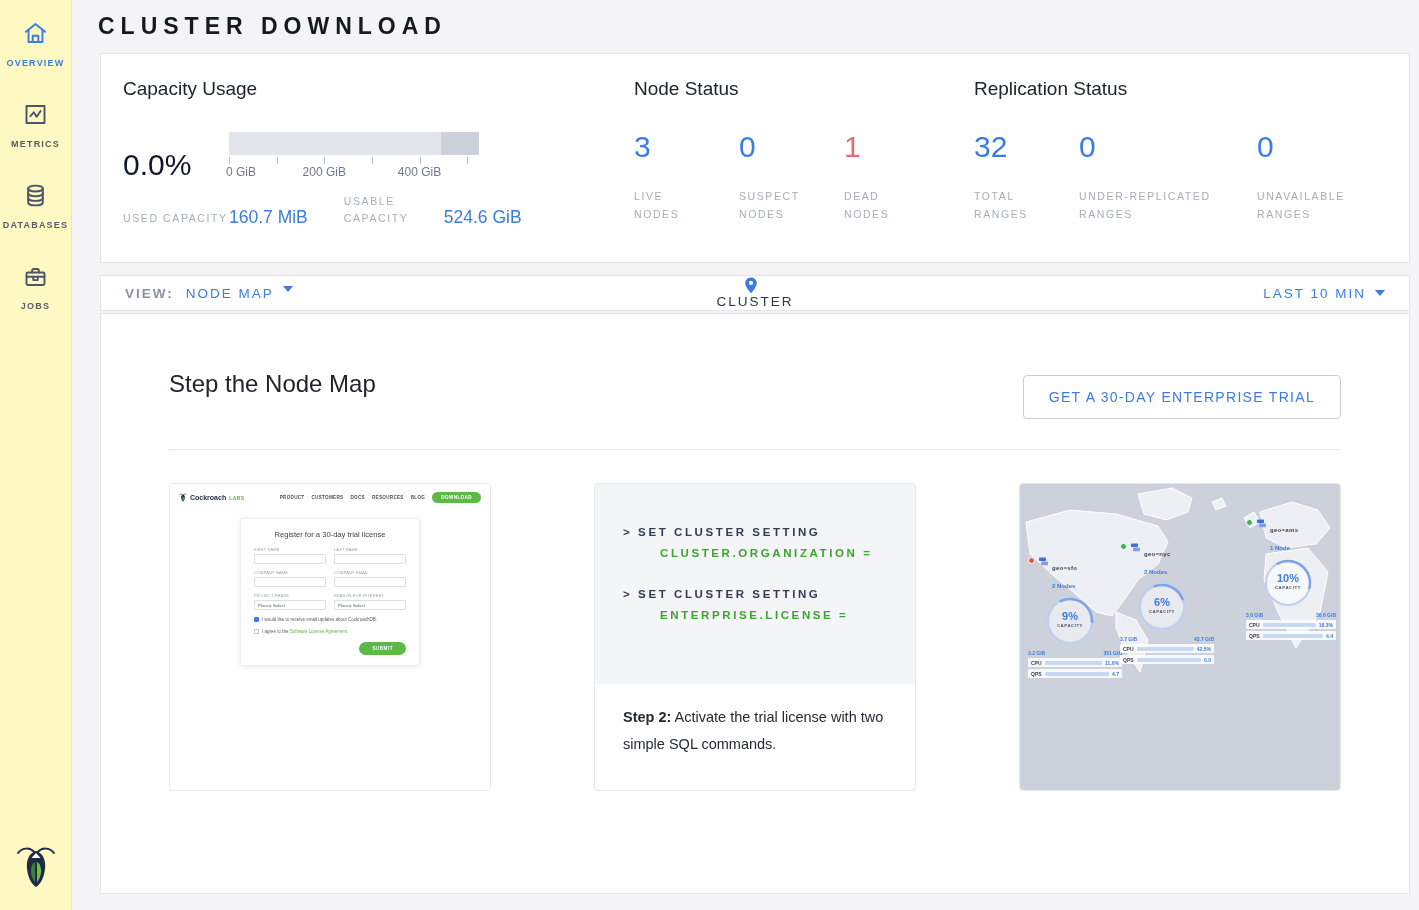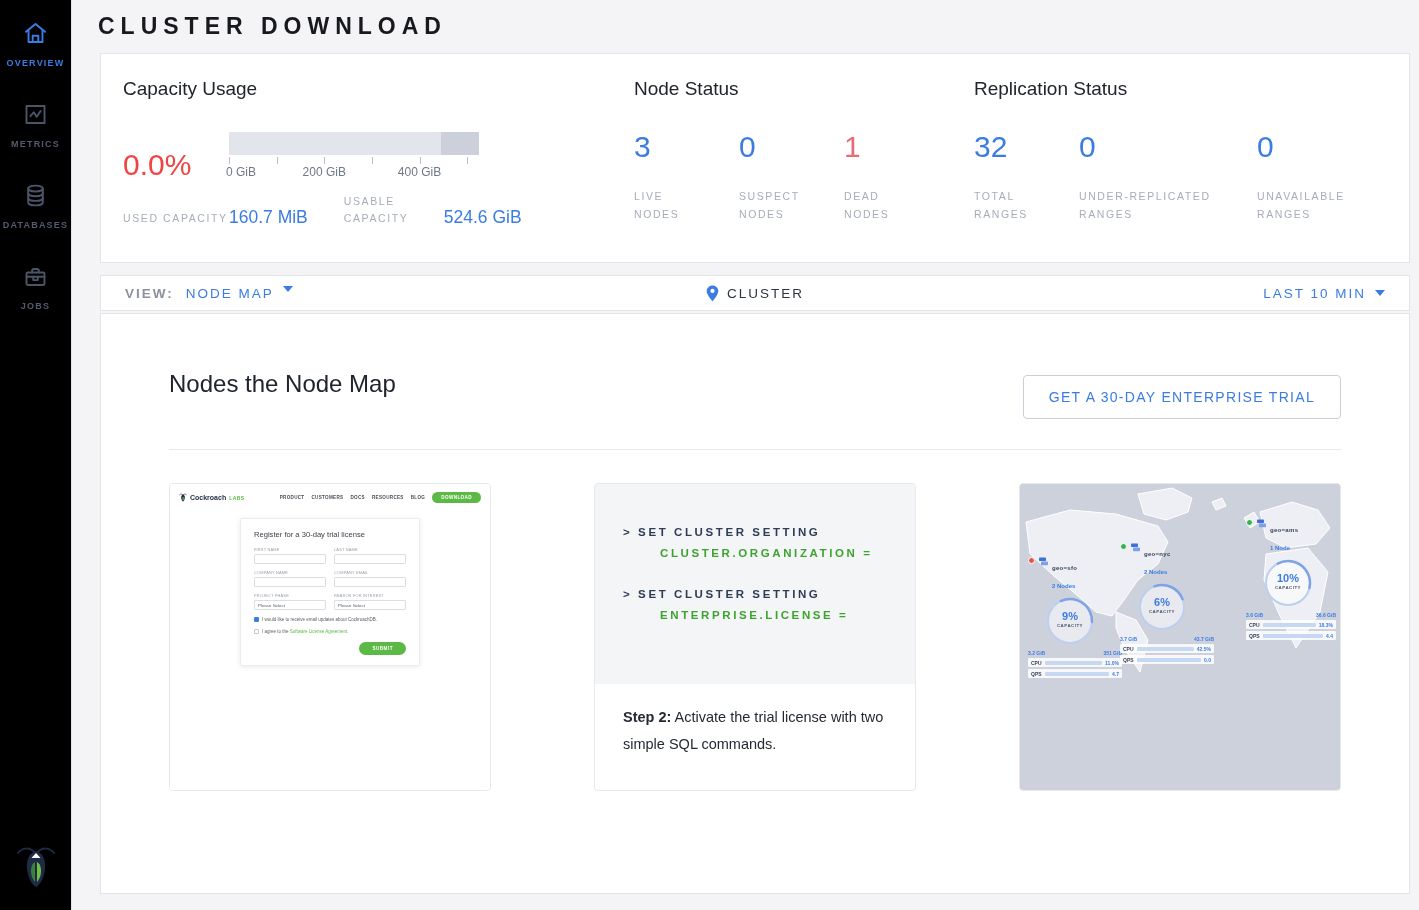--- a/index.html
+++ b/index.html
@@ -1,21 +1,21 @@
 <!DOCTYPE html>
 <html><head>
 <meta charset="utf-8">
 <style>
   * { margin:0; padding:0; box-sizing:border-box; }
   html,body { width:1419px; height:910px; }
   body { font-family:"Liberation Sans","DejaVu Sans",sans-serif; background:#f4f4f6; color:#242a33; }
   .app { position:relative; width:1419px; height:910px; overflow:hidden; }
 
   
-  .sidebar { position:absolute; left:0; top:0; bottom:0; width:72px; background:#000000;
+  .sidebar { position:absolute; left:0; top:0; bottom:0; width:72px; background:#fef9c3;
              border-right:1px solid #e2e3e7; display:flex; flex-direction:column; align-items:center;
              padding-top:20px; z-index:5; }
   .nav-item { display:flex; flex-direction:column; align-items:center; margin-bottom:33px;
               color:#4c5468; cursor:pointer; }
   .nav-item svg { width:27px; height:27px; }
   .nav-label { font-size:9px; font-weight:700; letter-spacing:1.2px; margin-top:7px; color:#545b6d; }
   .nav-item.active, .nav-item.active .nav-label { color:#3b7ce2; }
   .side-logo { margin-top:auto; margin-bottom:14px; }
 
   
@@ -25,21 +25,21 @@
   .card-shell { background:#fff; border:1px solid #e3e4e8; }
 
   
   .summary { display:flex; padding:24px 22px 30px; height:210px; }
   .sec-title { font-size:19px; font-weight:500; color:#20242c; margin-bottom:32px; }
   .sum-cap { width:526px; }
   .sum-nodes { width:350px; }
   .sum-repl { flex:1; }
 
   .cap-main { display:flex; align-items:flex-end; }
-  .cap-pct { font-size:30px; color:#ef4444; width:106px; line-height:30px; }
+  .cap-pct { font-size:30px; color:#0f172a; width:106px; line-height:30px; }
   .bar-wrap { width:250px; }
   .cap-bar { position:relative; height:23px; background:#e3e5ed; }
   .cap-bar-seg { position:absolute; left:84.8%; right:0; top:0; bottom:0; background:#ccd0db; }
   .ticks { position:relative; height:7px; margin-top:2px; }
   .tick { position:absolute; width:1px; top:0; bottom:0; background:#b9bfca; }
   .tick-labels { position:relative; height:15px; font-size:12px; color:#6f7888; margin-top:1px; }
   .tick-labels span { position:absolute; transform:translateX(-50%); white-space:nowrap; }
   .cap-stats { display:flex; align-items:flex-end; margin-top:13px; }
   .cap-label { width:106px; font-size:10.5px; letter-spacing:1.6px; color:#a6adb8; line-height:17px; }
   .cap-val { font-size:17.5px; color:#3b7ce2; margin-right:36px; line-height:20px; }
@@ -53,21 +53,21 @@
   .stat-label.narrow { max-width:78px; } .stat-label.mid { max-width:160px; } .stat-label.nar2 { max-width:110px; }
 
   
   .view-bar { margin-top:12px; height:36px; display:flex; align-items:center; padding:0 24px;
               position:relative; font-size:13.5px; }
   .vb-label { color:#8b919e; letter-spacing:2px; margin-right:12px;font-weight:bold; }
   .vb-select { color:#3b7ce2; letter-spacing:2px; font-weight:500; cursor:pointer; display:flex; align-items:flex-start; }
   .caret { display:inline-block; width:0; height:0; border-left:5px solid transparent;
            border-right:5px solid transparent; border-top:6px solid #3b7ce2; margin-left:9px; }
   .vb-center { position:absolute; left:50%; transform:translateX(-50%); display:flex; align-items:center;
-               color:#2d3542; letter-spacing:2px; font-weight:500; }
+               color:#2d3542; letter-spacing:2px; font-weight:500;flex-direction:column; }
   .vb-center svg { margin-right:8px; }
   .vb-range { margin-left:auto; color:#3b7ce2; letter-spacing:2px; font-weight:500; cursor:pointer; display:flex; align-items:center; }
 
   
   .panel { margin-top:2px; height:581px; padding:56px 68px 0; }
   .panel-head { display:flex; justify-content:space-between; }
   .nm-title { font-size:24px; font-weight:500; color:#20242c; margin-bottom:17px; }
   .nm-desc { width:462px; font-size:14.5px; line-height:26px; color:#242a33; }
   a.link { color:#5f8fe0; text-decoration:none; cursor:pointer; }
   .trial-btn { align-self:flex-start; margin-top:5px; background:#fff; border:1px solid #c9ced7; border-radius:4px;
@@ -83,21 +83,21 @@
 
   
   .ms { background:#fff; height:100%; }
   .ms-top { display:flex; align-items:center; justify-content:space-between; padding:8px 9px 6px; }
   .ms-brand { display:flex; align-items:center; gap:3px; font-size:7px; font-weight:700; color:#233043; }
   .ms-brand .labs { color:#5cb946; font-size:5px; letter-spacing:.4px; }
   .ms-nav { display:flex; align-items:center; gap:7px; font-size:4.6px; font-weight:700; letter-spacing:.3px; color:#4a4f57; }
   .ms-dl { background:#5cb946; color:#fff; border-radius:8px; padding:3px 9px; font-size:4.6px; font-weight:700; letter-spacing:.4px; }
   .ms-form { width:180px; margin:9px auto 0; background:#fff; border:1px solid #ededf0;
              box-shadow:0 1px 5px rgba(40,50,70,.10); padding:11px 13px 10px; border-radius:2px; }
-  .ms-title { font-size:7.6px; color:#3a3f46; margin-bottom:8px; }
+  .ms-title { font-size:7.6px; color:#3a3f46; text-align:center; margin-bottom:8px; }
   .ms-grid { display:grid; grid-template-columns:1fr 1fr; column-gap:8px; row-gap:6px; }
   .ms-field label { display:block; font-size:3.9px; letter-spacing:.2px; color:#9aa0a8; margin-bottom:2px; }
   .ms-input { height:10px; border:1px solid #dcdee2; border-radius:1px; background:#fff; }
   .ms-input.sel { font-size:4.4px; color:#5a6068; line-height:9px; padding-left:3px; }
   .ms-check { display:flex; align-items:center; gap:3px; font-size:4.5px; color:#5a6068; margin-top:7px; }
   .ms-box { width:5px; height:5px; border:1px solid #c2c6cc; border-radius:1px; flex:none; }
   .ms-box.checked { background:#3b7ce2; border-color:#3b7ce2; }
   .ms-green { color:#5cb946; }
   .ms-submit-row { display:flex; justify-content:flex-end; margin-top:8px; }
   .ms-submit { background:#5cb946; color:#fff; border-radius:9px; padding:4px 13px; font-size:4.6px;
@@ -276,21 +276,21 @@
       </span>
       <span class="vb-range">
         <span>LAST 10 MIN</span>
         <span class="caret"></span>
       </span>
     </div>
 
     <section class="card-shell panel">
       <div class="panel-head">
         <div>
-          <h2 class="nm-title">Nodes the Node Map</h2>
+          <h2 class="nm-title">Step the Node Map</h2>
         </div>
         <button class="trial-btn">GET A 30-DAY ENTERPRISE TRIAL</button>
       </div>
 
       <hr class="divider">
 
       <div class="cards">
 
         <div class="step-card">
           <div class="card-img ms">

